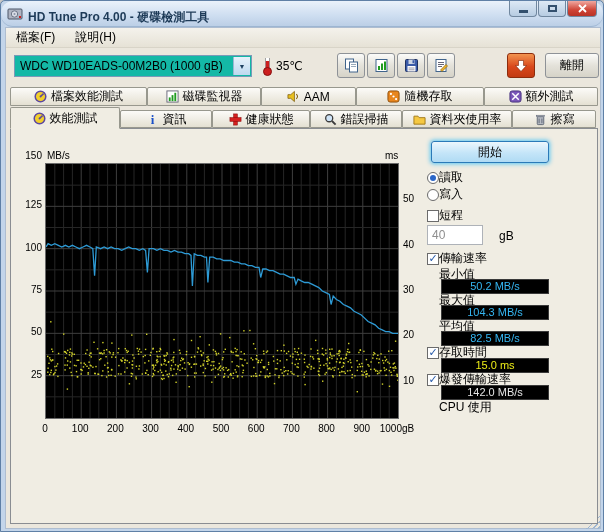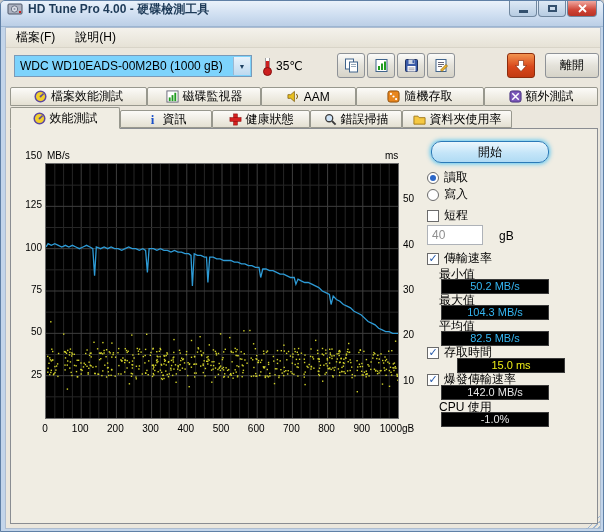--- a/index.html
+++ b/index.html
@@ -1,32 +1,32 @@
 <!DOCTYPE html>
 <html><head>
 <meta charset="utf-8">
 <style>
   html,body{margin:0;padding:0;background:#d8d8d8;font-family:"Liberation Sans","DejaVu Sans",sans-serif;}
   *{box-sizing:border-box;}
   .window{position:relative;width:604px;height:532px;background:#c3d5ea;border:1px solid #5f80a6;border-radius:5px 5px 0 0;overflow:hidden;box-shadow:0 2px 8px rgba(0,0,0,.4);}
   
-  .titlebar{position:absolute;left:0;top:0;width:100%;height:26px;background:linear-gradient(#eaf2fb,#cdddf0 60%,#bccfe6);display:flex;align-items:flex-start;padding:0 6px;border-bottom:1px solid #9db6d2;}
+  .titlebar{position:absolute;left:0;top:0;width:100%;height:26px;background:linear-gradient(#eaf2fb,#cdddf0 60%,#bccfe6);display:flex;align-items:flex-end;padding:0 6px;border-bottom:1px solid #9db6d2;border-radius:12px;}
   .titlebar .title{font-size:12px;font-weight:bold;color:#1d3a57;margin-left:5px;flex:1;white-space:nowrap;overflow:hidden;}
   .win-controls{display:flex;gap:1px;align-self:flex-start;margin-top:0;}
   .win-btn{width:28px;height:16px;border:1px solid #70879f;border-top:none;border-radius:0 0 4px 4px;display:flex;align-items:center;justify-content:center;background:linear-gradient(#dde9f5,#b7cce2);cursor:pointer;}
   .win-btn.close{background:linear-gradient(#f0a8a0,#cf4436 60%,#b93225);width:30px;}
   .glyph-min{display:block;width:9px;height:3px;background:#33506e;margin-top:6px;}
   .glyph-max{display:block;width:9px;height:7px;border:2px solid #33506e;}
   
   .client{position:absolute;left:4px;top:26px;width:596px;height:502px;background:#ebe7dd;border:1px solid #aebdd0;}
   .menubar{position:absolute;left:0;top:0;width:100%;height:20px;display:flex;align-items:center;background:linear-gradient(#f4f2ec,#e6e2d6);font-size:12px;border-bottom:1px solid #d8d4c8;}
   .menu-item{padding:2px 10px;cursor:default;}
   
   .toolbar{position:absolute;left:0;top:20px;width:100%;height:36px;}
-  .combo{position:absolute;left:8px;top:7px;width:238px;height:22px;background:#7dd3fc;border:1px solid #7a9ab8;font-size:12px;display:flex;align-items:center;padding-left:5px;cursor:default;}
+  .combo{position:absolute;left:8px;top:7px;width:238px;height:22px;background:#14b8a6;border:1px solid #7a9ab8;font-size:12px;display:flex;align-items:center;padding-left:5px;cursor:default;}
   .combo-arrow{position:absolute;right:1px;top:1px;bottom:1px;width:17px;background:linear-gradient(#e8f2fb,#bed9ef);border-left:1px solid #9cb8d2;display:flex;align-items:center;justify-content:center;font-size:7px;color:#1e4060;}
   .thermo{position:absolute;left:256px;top:7px;}
   .temp{position:absolute;left:270px;top:11px;font-size:12px;}
   .tb-btn{position:absolute;top:5px;width:28px;height:25px;border:1px solid #8e9297;border-radius:3px;background:linear-gradient(#fbfbf9,#e4e2da 50%,#d6d3c8);display:flex;align-items:center;justify-content:center;cursor:pointer;padding:0;}
   .tb-btn.red{background:linear-gradient(#f2934e,#d9481c 55%,#c23a12);border-color:#8c2c0c;}
   .exit-btn{position:absolute;left:539px;top:5px;width:54px;height:25px;border:1px solid #8e9297;border-radius:3px;background:linear-gradient(#fbfbf9,#e4e2da 50%,#d6d3c8);font-size:12px;cursor:pointer;font-family:inherit;}
   
   .tabrow{position:absolute;left:4px;width:588px;display:flex;}
   .tabrow.r1{top:57px;height:21px;}
   .tabrow.r2{top:79px;height:21px;}
@@ -42,30 +42,30 @@
   .tl-ms{position:absolute;left:374px;}
   .plot-wrap{position:absolute;left:34px;top:34px;width:354px;height:256px;background:#000;border:1px solid #6a6a6a;}
   .plot-wrap svg{display:block;}
   .yticks-l{position:absolute;left:2px;top:34px;width:29px;height:256px;}
   .yticks-r{position:absolute;left:390px;top:34px;width:30px;height:256px;}
   .xticks{position:absolute;left:34px;top:294px;width:354px;height:12px;}
   .tick{position:absolute;font-size:10px;color:#000;}
   .yticks-l .tick{right:0;}
   .xticks .tick{width:40px;text-align:center;}
   
-  .start-btn{position:absolute;left:420px;top:12px;width:118px;height:22px;border:1px solid #2a7ab8;border-radius:10px;background:linear-gradient(#ecf7fd,#c4e5f8 55%,#b0dbf4);box-shadow:0 0 4px 1px rgba(64,190,244,.85);font-size:12px;cursor:pointer;font-family:inherit;}
-  .radio-row,.check-row{position:absolute;display:flex;align-items:center;gap:5px;font-size:12px;cursor:default;}
+  .start-btn{position:absolute;left:420px;top:12px;width:118px;height:22px;border:1px solid #2a7ab8;border-radius:3px;background:linear-gradient(#ecf7fd,#c4e5f8 55%,#b0dbf4);box-shadow:0 0 4px 1px rgba(64,190,244,.85);font-size:12px;cursor:pointer;font-family:inherit;}
+  .radio-row,.check-row{position:absolute;display:flex;align-items:center;font-size:12px;cursor:default;}
   .radio{width:12px;height:12px;border:1px solid #6b6b6b;border-radius:50%;background:#fff;position:relative;flex:0 0 auto;}
   .radio.sel::after{content:"";position:absolute;left:2px;top:2px;width:6px;height:6px;border-radius:50%;background:#2a66c8;}
   .cbox{width:12px;height:12px;border:1px solid #6b6b6b;background:#fff;position:relative;flex:0 0 auto;display:flex;align-items:center;justify-content:center;}
   .cbox .mark{font-size:11px;font-weight:bold;color:#2458a8;line-height:1;margin-top:-1px;}
   .plabel{position:absolute;font-size:12px;color:#000;}
   .valbox{position:absolute;left:430px;width:108px;height:15px;background:#000;border:1px solid #3a3a3a;font-size:11px;line-height:13px;text-align:center;}
   .valbox.cyan{color:#35b6f2;}
-  .valbox.yellow{color:#ecec17;margin-left:16px;}
+  .valbox.yellow{color:#ecec17;}
   .valbox.white{color:#e4e4e4;}
   .ed{position:absolute;left:416px;top:96px;width:56px;height:20px;border:1px solid #aeb2b8;background:#fff;color:#8e8e8e;font-size:12px;padding:1px 4px;font-family:inherit;}
   .resize-grip{position:absolute;right:3px;bottom:2px;width:14px;height:14px;background:
     linear-gradient(135deg,transparent 50%,#9db6d2 50%,#9db6d2 57%,transparent 57%,transparent 68%,#9db6d2 68%,#9db6d2 75%,transparent 75%,transparent 86%,#9db6d2 86%,#9db6d2 93%,transparent 93%);}
 </style>
 </head>
 <body>
 
 <div class="window">
 
@@ -249,20 +249,31 @@
           </span>
         <span>錯誤掃描</span>
       </div>
       <div class="tab" style="width:110px">
         <span class="ticon">
             <svg width="13" height="13" viewBox="0 0 14 14">
               <path d="M1 4 L1 12 L13 12 L13 5 L6.6 5 L5.4 3.4 L1 3.4 Z" fill="#f5c842" stroke="#a07818"></path>
             </svg>
           </span>
         <span>資料夾使用率</span>
+      </div>
+      <div class="tab" style="width:84px">
+        <span class="ticon">
+            <svg width="13" height="13" viewBox="0 0 14 14">
+              <rect x="3.5" y="4" width="7" height="8.5" rx="1" fill="#b8bcc4" stroke="#5c6474"></rect>
+              <rect x="2.5" y="2.4" width="9" height="1.6" fill="#b8bcc4" stroke="#5c6474" stroke-width="0.6"></rect>
+              <line x1="5.5" y1="6" x2="5.5" y2="11" stroke="#5c6474"></line>
+              <line x1="8.5" y1="6" x2="8.5" y2="11" stroke="#5c6474"></line>
+            </svg>
+          </span>
+        <span>擦寫</span>
       </div>
     </div>
 
     <div class="page">
 
       <div class="topline">
         <span class="tl-150">150</span>
         <span class="tl-mbs">MB/s</span>
         <span class="tl-ms">ms</span>
       </div>
@@ -1010,19 +1021,18 @@
 
       <label class="check-row" style="left:416px;top:242px">
         <span class="cbox">
             <span class="mark">✓</span>
           </span>
         <span>爆發傳輸速率</span>
       </label>
       <div class="valbox white" style="top:256px">142.0 MB/s</div>
 
       <span class="plabel" style="left:428px;top:270px">CPU 使用</span>
-      <div class="valbox white" style="top:283px">-1.0%</div>
 
     </div>
   </div>
 
   <div class="resize-grip"></div>
 </div>
 
 </body></html>

